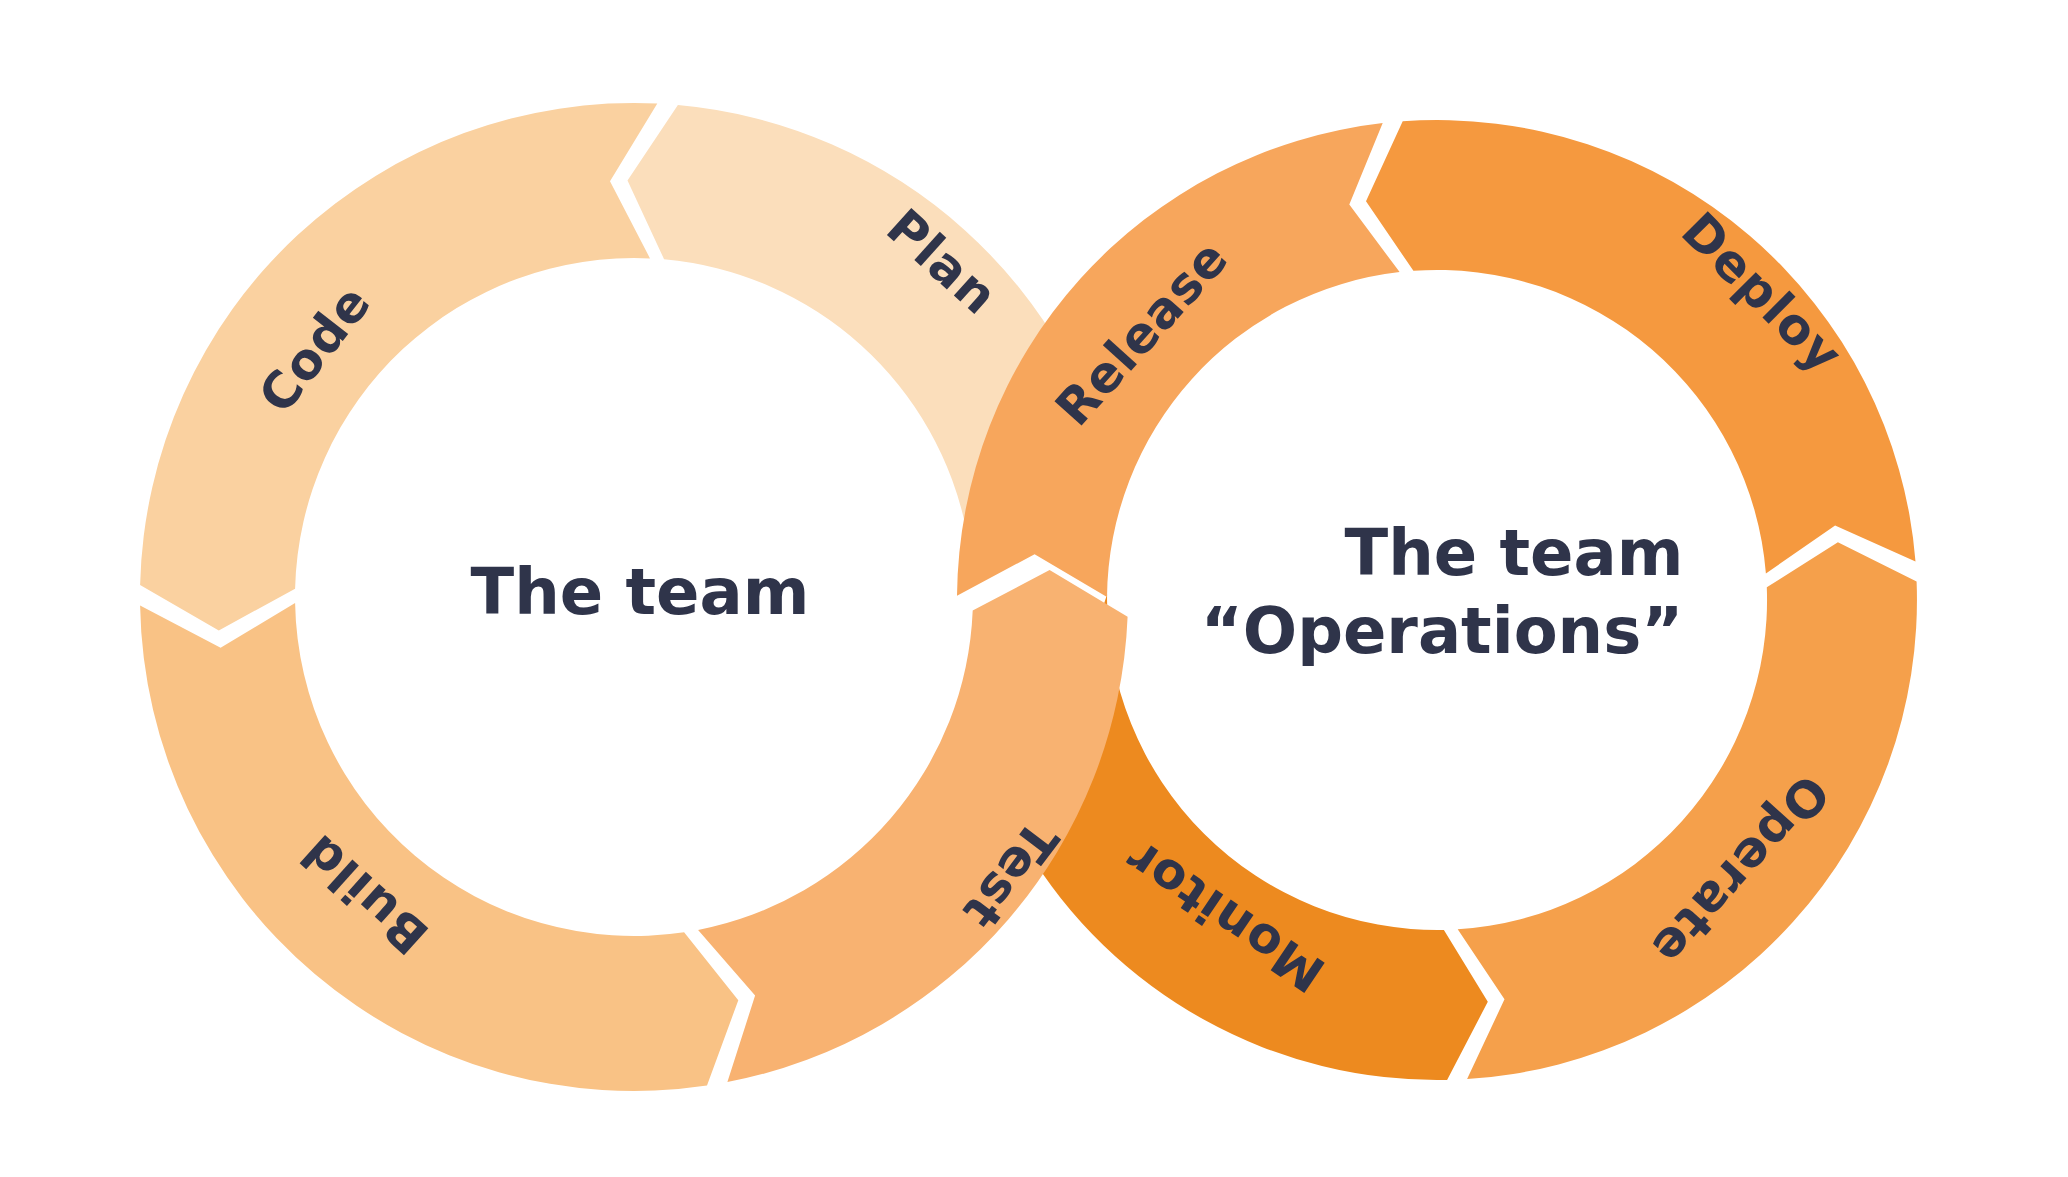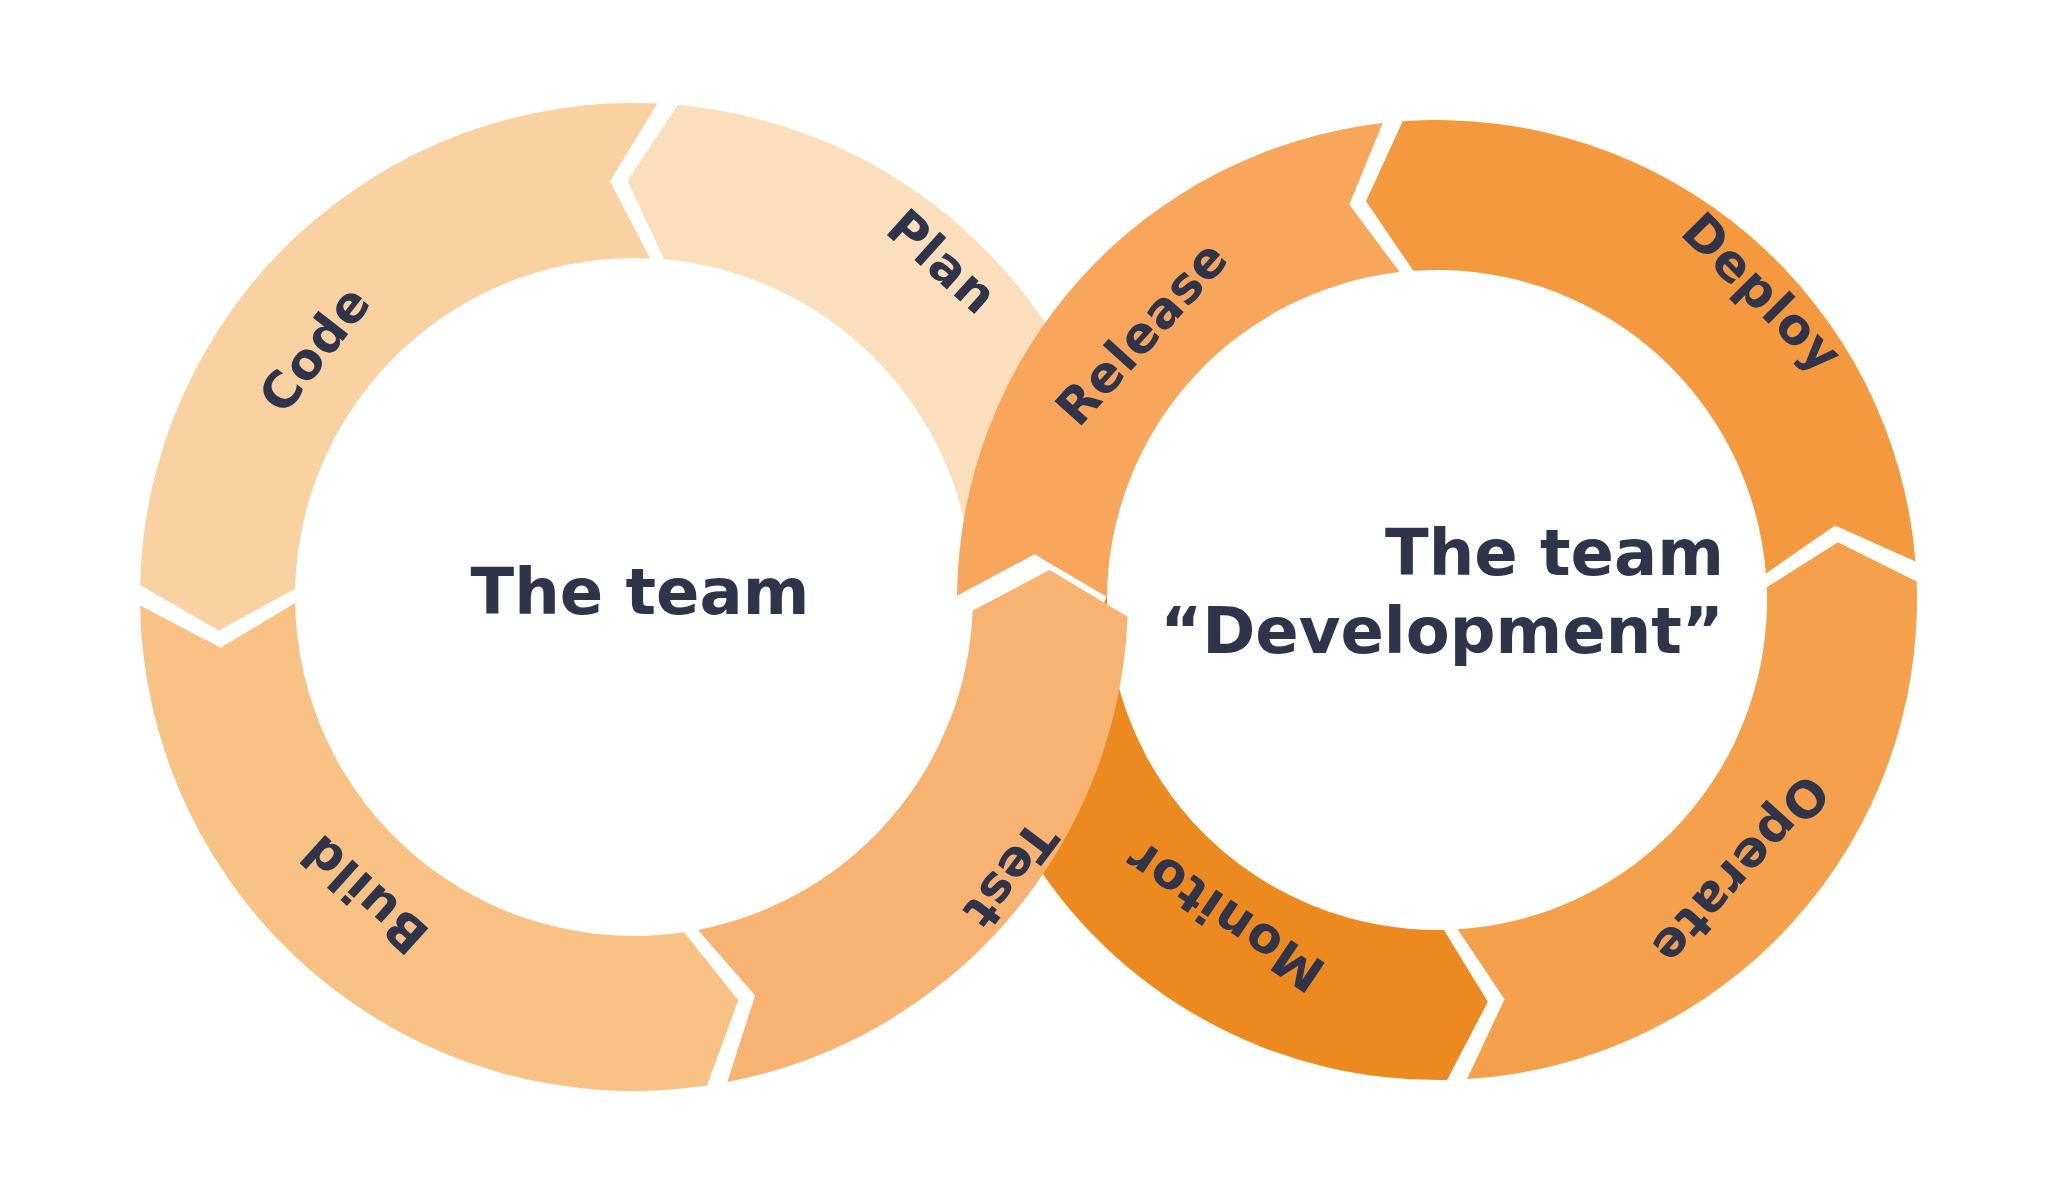--- a/index.html
+++ b/index.html
@@ -60,16 +60,16 @@
   <div class="seg-label" style="left: 1142px; top: 333px; transform: translate(-50%, -50%) rotate(-48deg);">Release</div>
   <div class="seg-label" style="left: 1762px; top: 293px; transform: translate(-50%, -50%) rotate(45deg);">Deploy</div>
   <div class="seg-label" style="left: 1740px; top: 870px; transform: translate(-50%, -50%) rotate(132deg);">Operate</div>
   <div class="seg-label" style="left: 1225px; top: 916px; transform: translate(-50%, -50%) rotate(-146deg);">Monitor</div>
 
   <div class="ring-title" style="left: 640px; top: 592px;">
     <div>The team</div>
   </div>
   <div class="ring-title" style="left: 1442px; top: 592px;">
     <div>The team</div>
-    <div>“Development”</div>
+    <div>“Operations”</div>
   </div>
 
 </div>
 
 </body></html>

